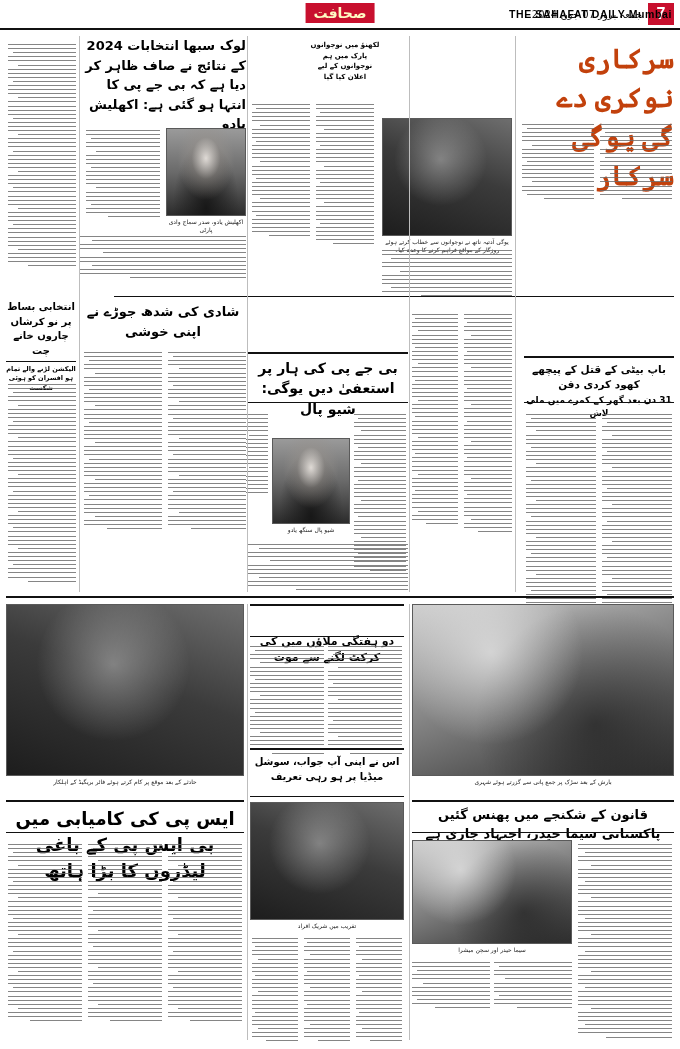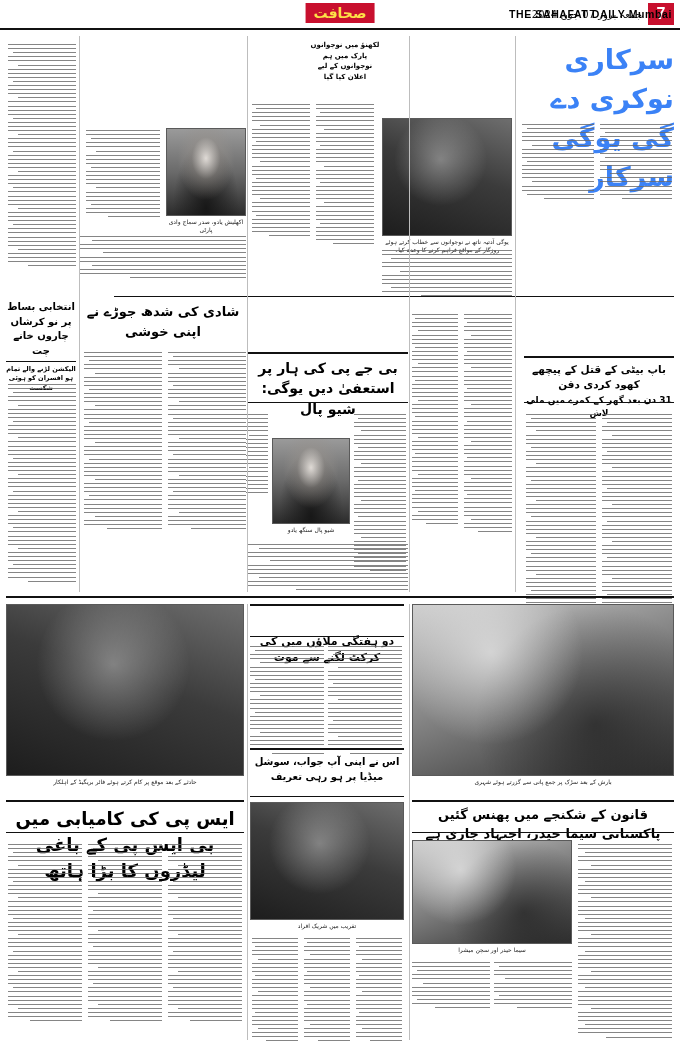--- a/index.html
+++ b/index.html
@@ -31,21 +31,21 @@
     display: flex; align-items: center; justify-content: center;
     font-family: "Liberation Sans", sans-serif;
   }
   .issue-date {
     font-size: 10px; color: #111; direction: rtl;
     font-family: "DejaVu Sans", sans-serif;
   }
   .masthead-center {
     position: absolute; left: 50%; transform: translateX(-50%);
     top: 3px;
-    background: #c8102e; color: #fde047;
+    background: #c8102e; color: #fef9c3;
     padding: 2px 8px; font-size: 14px; font-weight: bold;
     font-family: "DejaVu Sans", sans-serif;
   }
   .masthead-right {
     position: absolute; right: 8px; top: 8px;
     font-size: 10.5px; letter-spacing: .6px; font-weight: bold;
     font-family: "Liberation Sans", sans-serif;
     margin-left: 37px;
   }
 
@@ -59,21 +59,21 @@
   .ln.s2 { width: 93%; }
   .ln.s3 { width: 86%; }
   .ln.s4 { width: 70%; }
   .tblock { padding: 1px 0; }
 
   .hd {
     direction: rtl; text-align: center; font-weight: bold;
     font-family: "DejaVu Sans", sans-serif; color: #000;
     line-height: 1.35;
   }
-  .hd.red { color: #3b82f6; }
+  .hd.red { color: #c2410c; font-family: Liberation Serif, serif; }
   .rule { height: 1px; background: #111; width: 100%; }
   .rule.thick { height: 2px; }
   .vrule { position: absolute; width: 1px; background: #bdbdbd; }
 
   .photo {
     background: #8d8d8d; position: relative; overflow: hidden;
     border: 1px solid #5a5a5a;
   }
   .photo::before {
     content: ""; position: absolute; inset: 0;
@@ -260,20 +260,23 @@
         <div class="ln s1"></div>
         <div class="ln s2"></div>
       <div class="ln s1"></div>
         <div class="ln s1"></div>
         <div class="ln s1"></div>
         <div class="ln s1"></div>
       <div class="ln s4"></div>
     </div>
   </div>
 
+  <div class="sec" style="right:434px; top:36px; width:166px;">
+    <div class="hd" style="font-size:13px; line-height:1.5; text-align:right;">لوک سبھا انتخابات 2024 کے نتائج نے صاف ظاہر کر دیا ہے کہ بی جے پی کا انتہا ہو گئی ہے: اکھلیش یادو</div>
+  </div>
 
   <div class="sec" style="right:434px; top:128px; width:80px;">
     <div class="photo portrait" style="width:80px; height:88px;"></div>
     <div class="cap">اکھلیش یادو، صدر سماج وادی پارٹی</div>
   </div>
 
   <div class="sec col-text" style="right:520px; top:126px; width:74px;">
     <div class="tblock">
       <div class="ln s1"></div>
         <div class="ln s1"></div>

